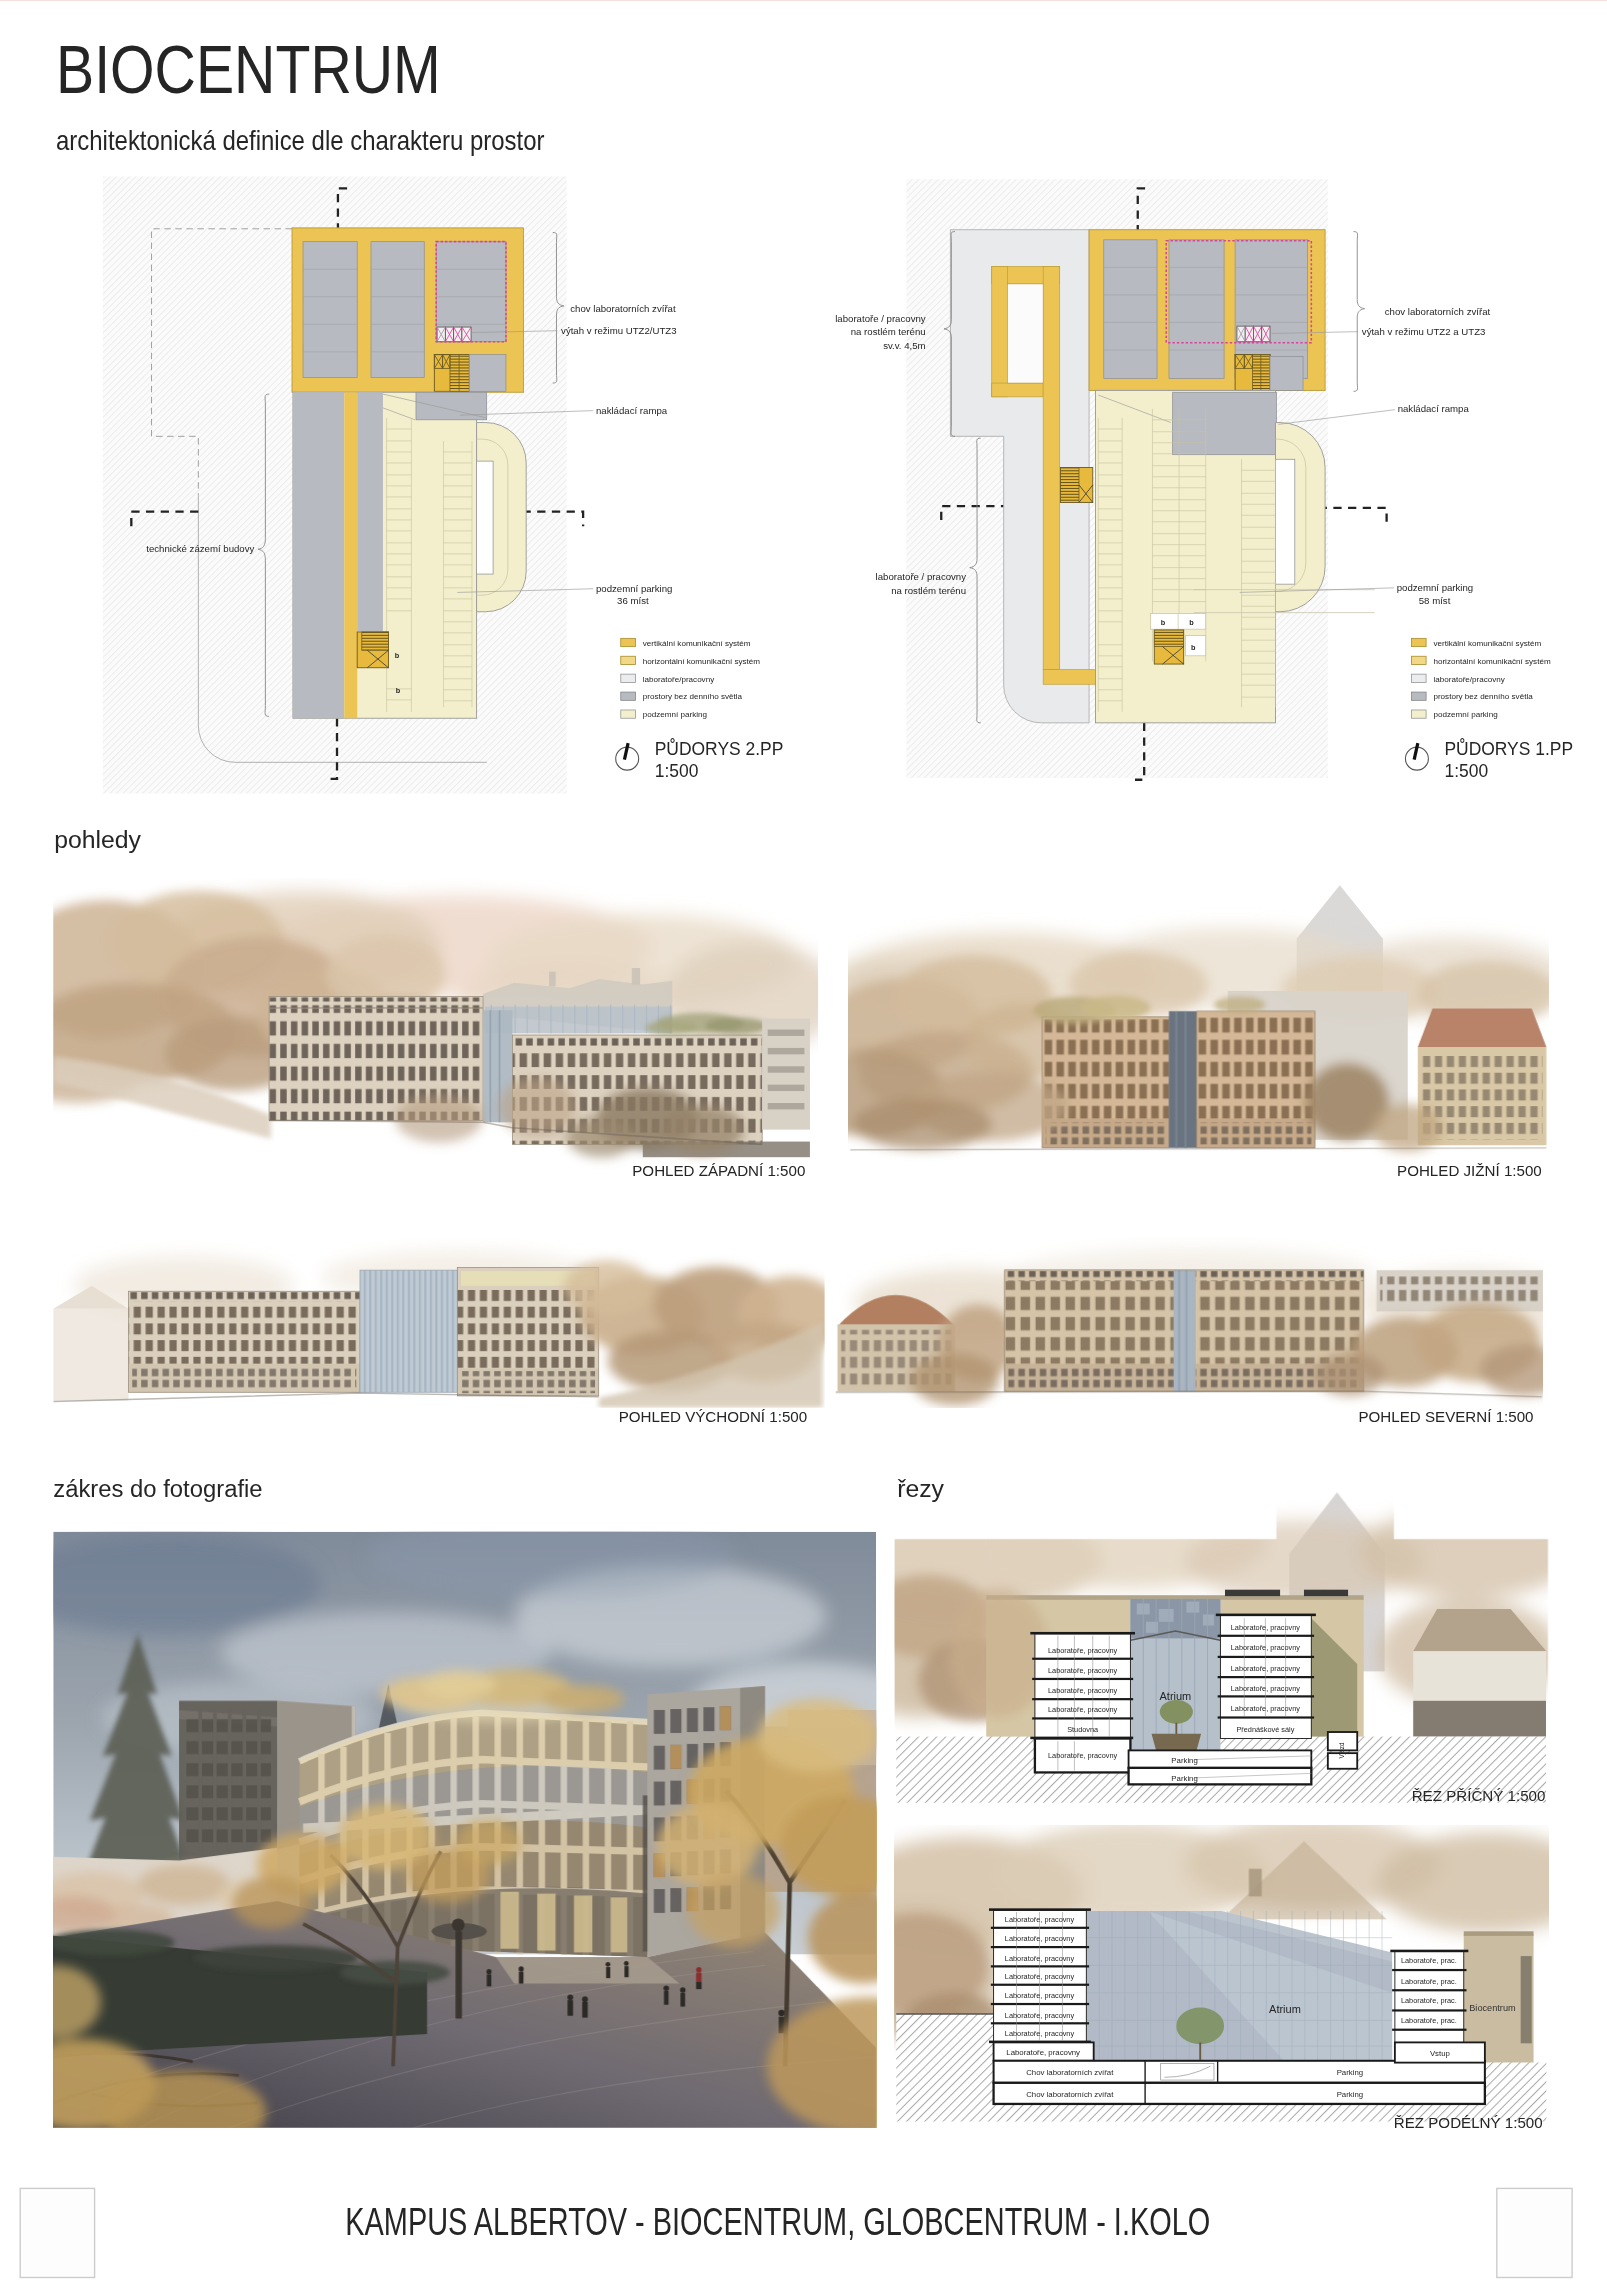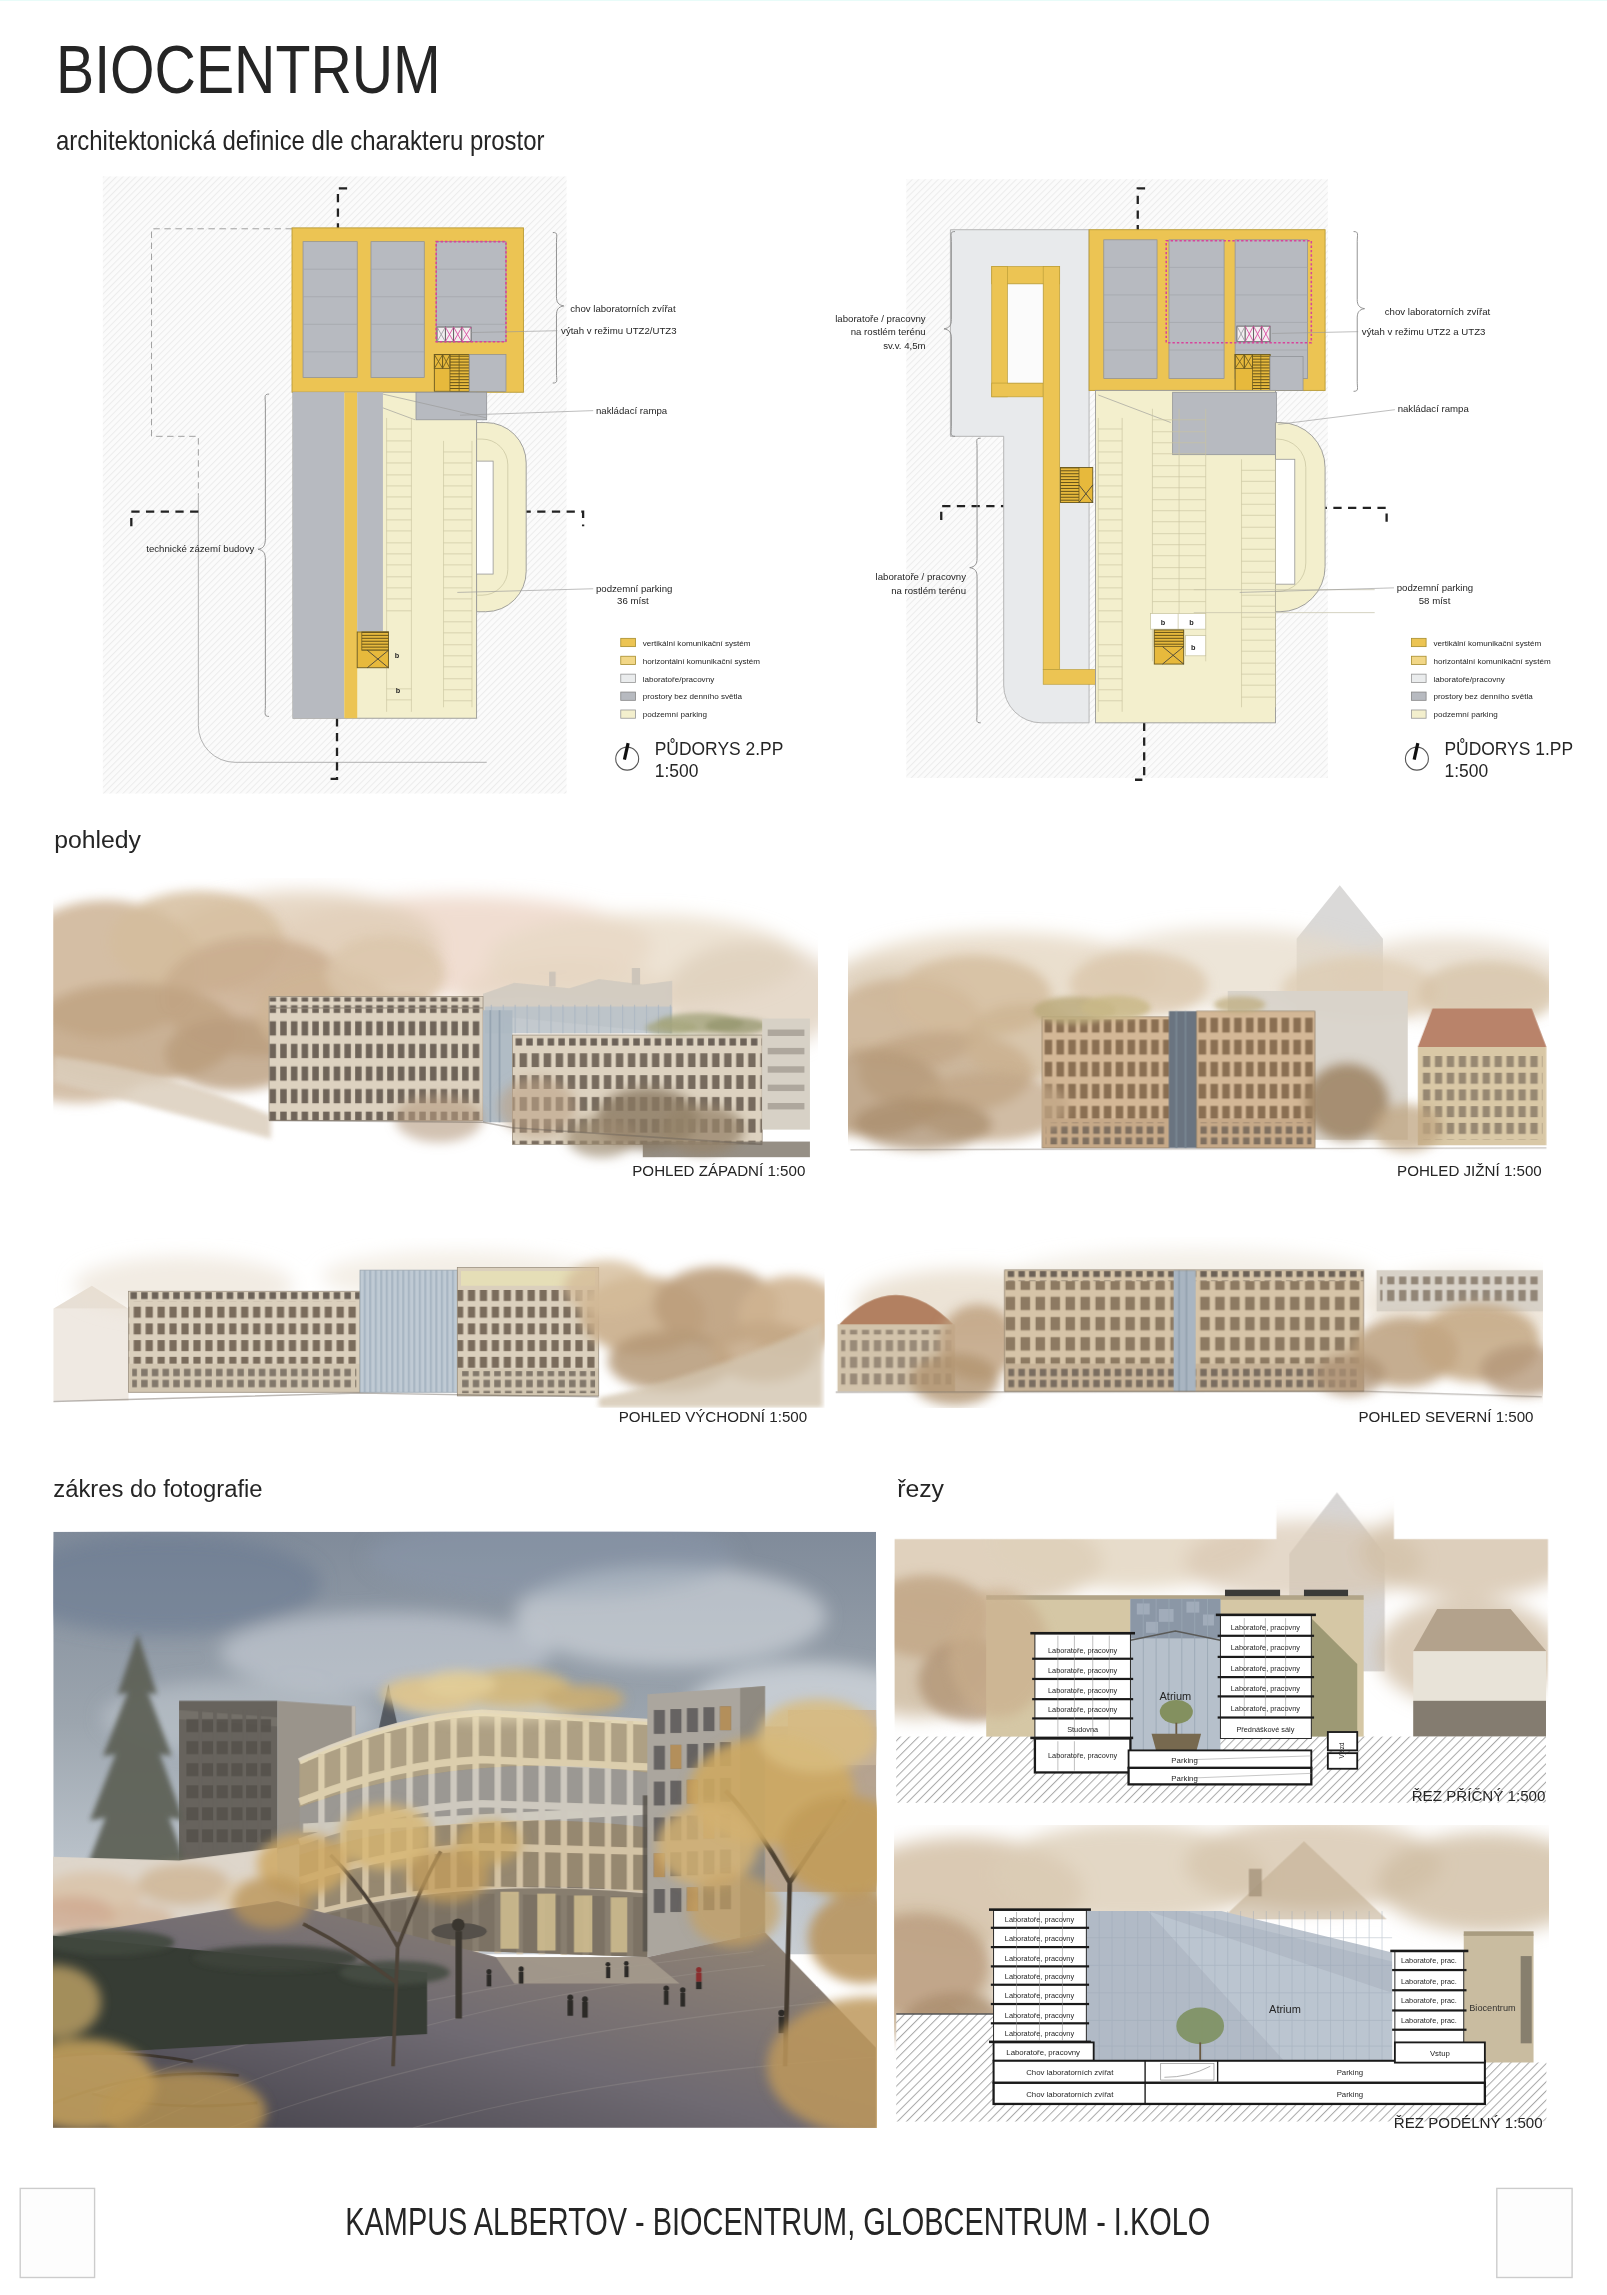--- a/index.html
+++ b/index.html
@@ -1,16 +1,16 @@
 <!DOCTYPE html>
 <html style="font-size:14.7px"><head>
 <meta charset="utf-8">
 <style>
 html,body{margin:0;padding:0;background:#fff;}
-#sheet{position:relative;width:1607px;height:2296px;background:#5eead4;overflow:hidden;font-family:"Liberation Sans",sans-serif;}
+#sheet{position:relative;width:1607px;height:2296px;background:#b91c1c;overflow:hidden;font-family:"Liberation Sans",sans-serif;}
 svg text{font-family:"Liberation Sans",sans-serif;fill:#252525;}
 </style>
 </head>
 <body>
 <div id="sheet">
 <svg width="1607" height="2296" viewBox="0 0 1750 2500">
 <defs>
 
 <pattern id="bghatch" width="5" height="5" patternUnits="userSpaceOnUse" patternTransform="rotate(45)">
   <rect width="5" height="5" fill="#fbfbfb"></rect>

